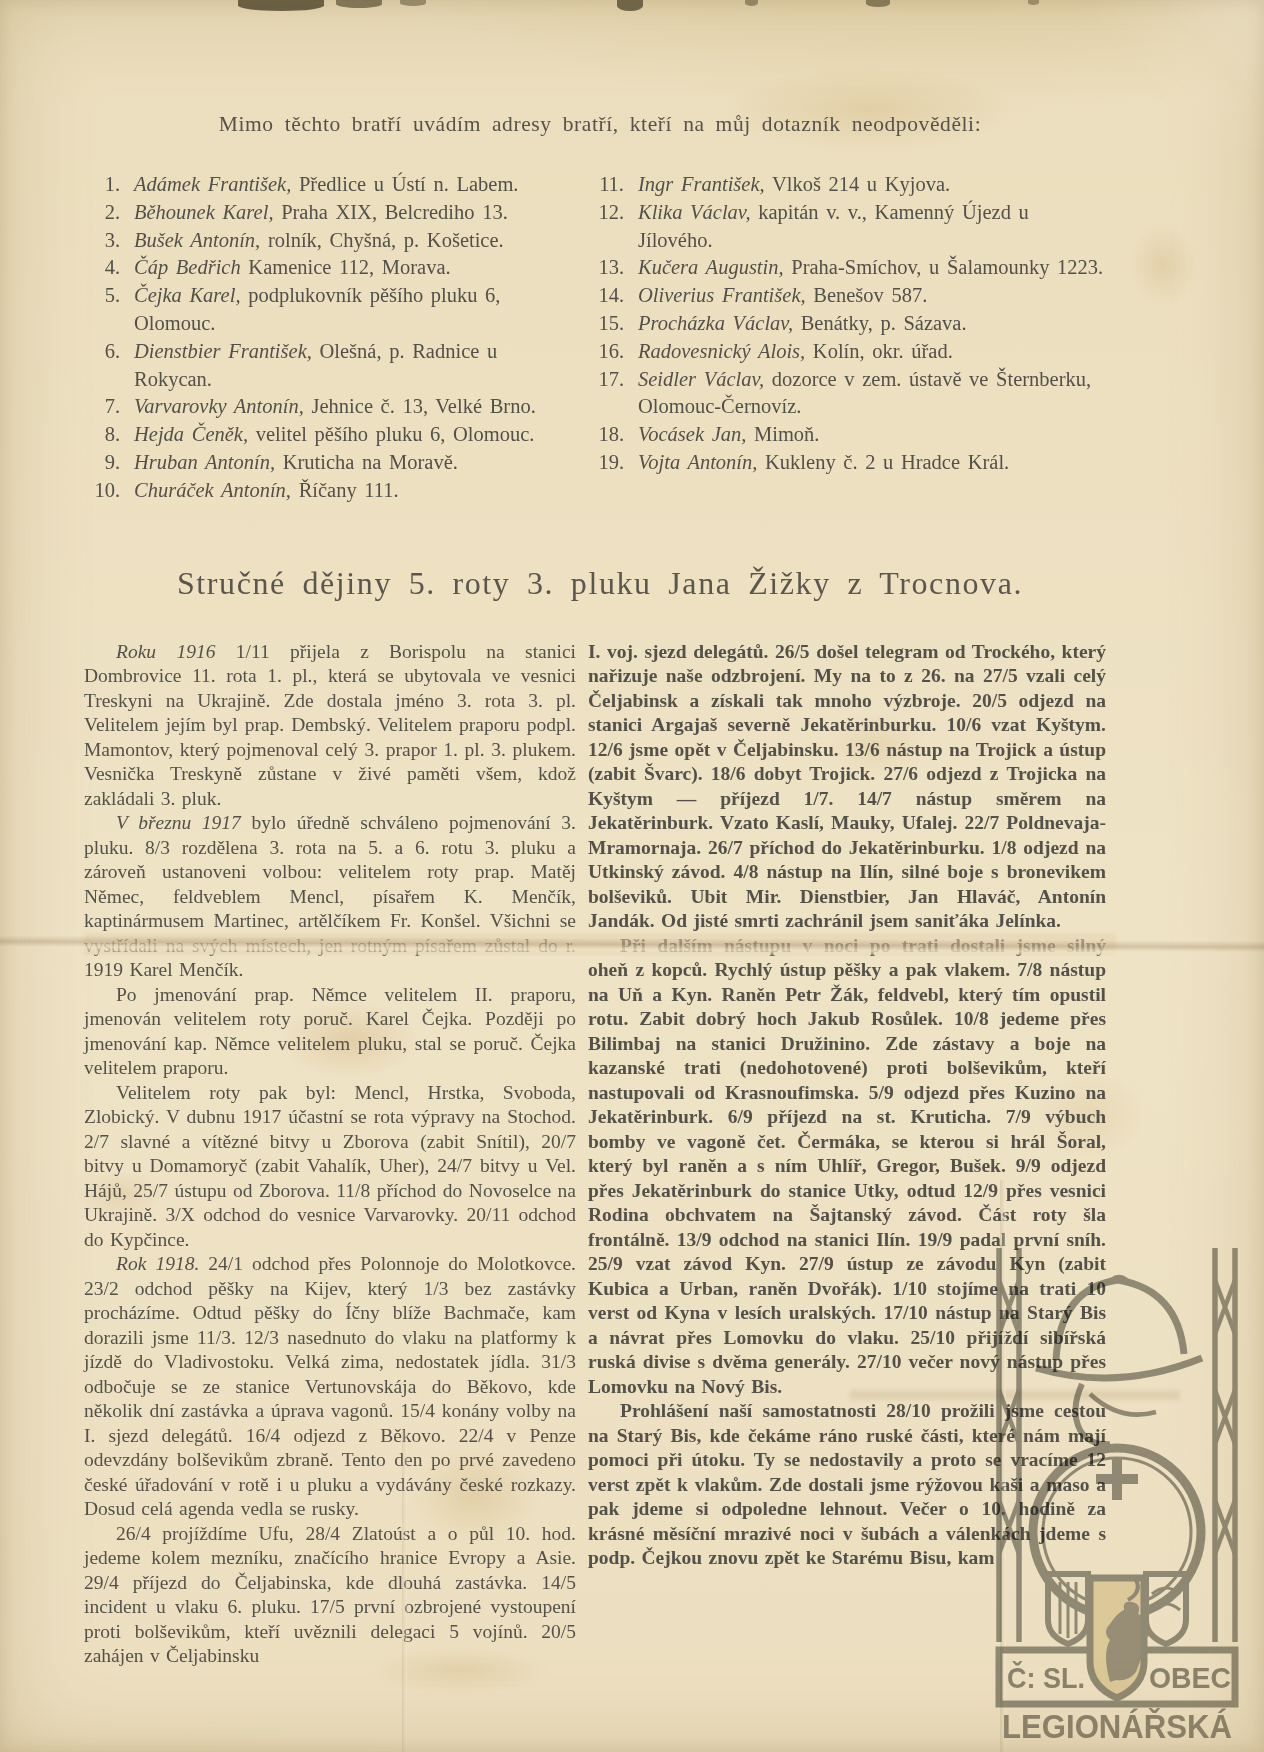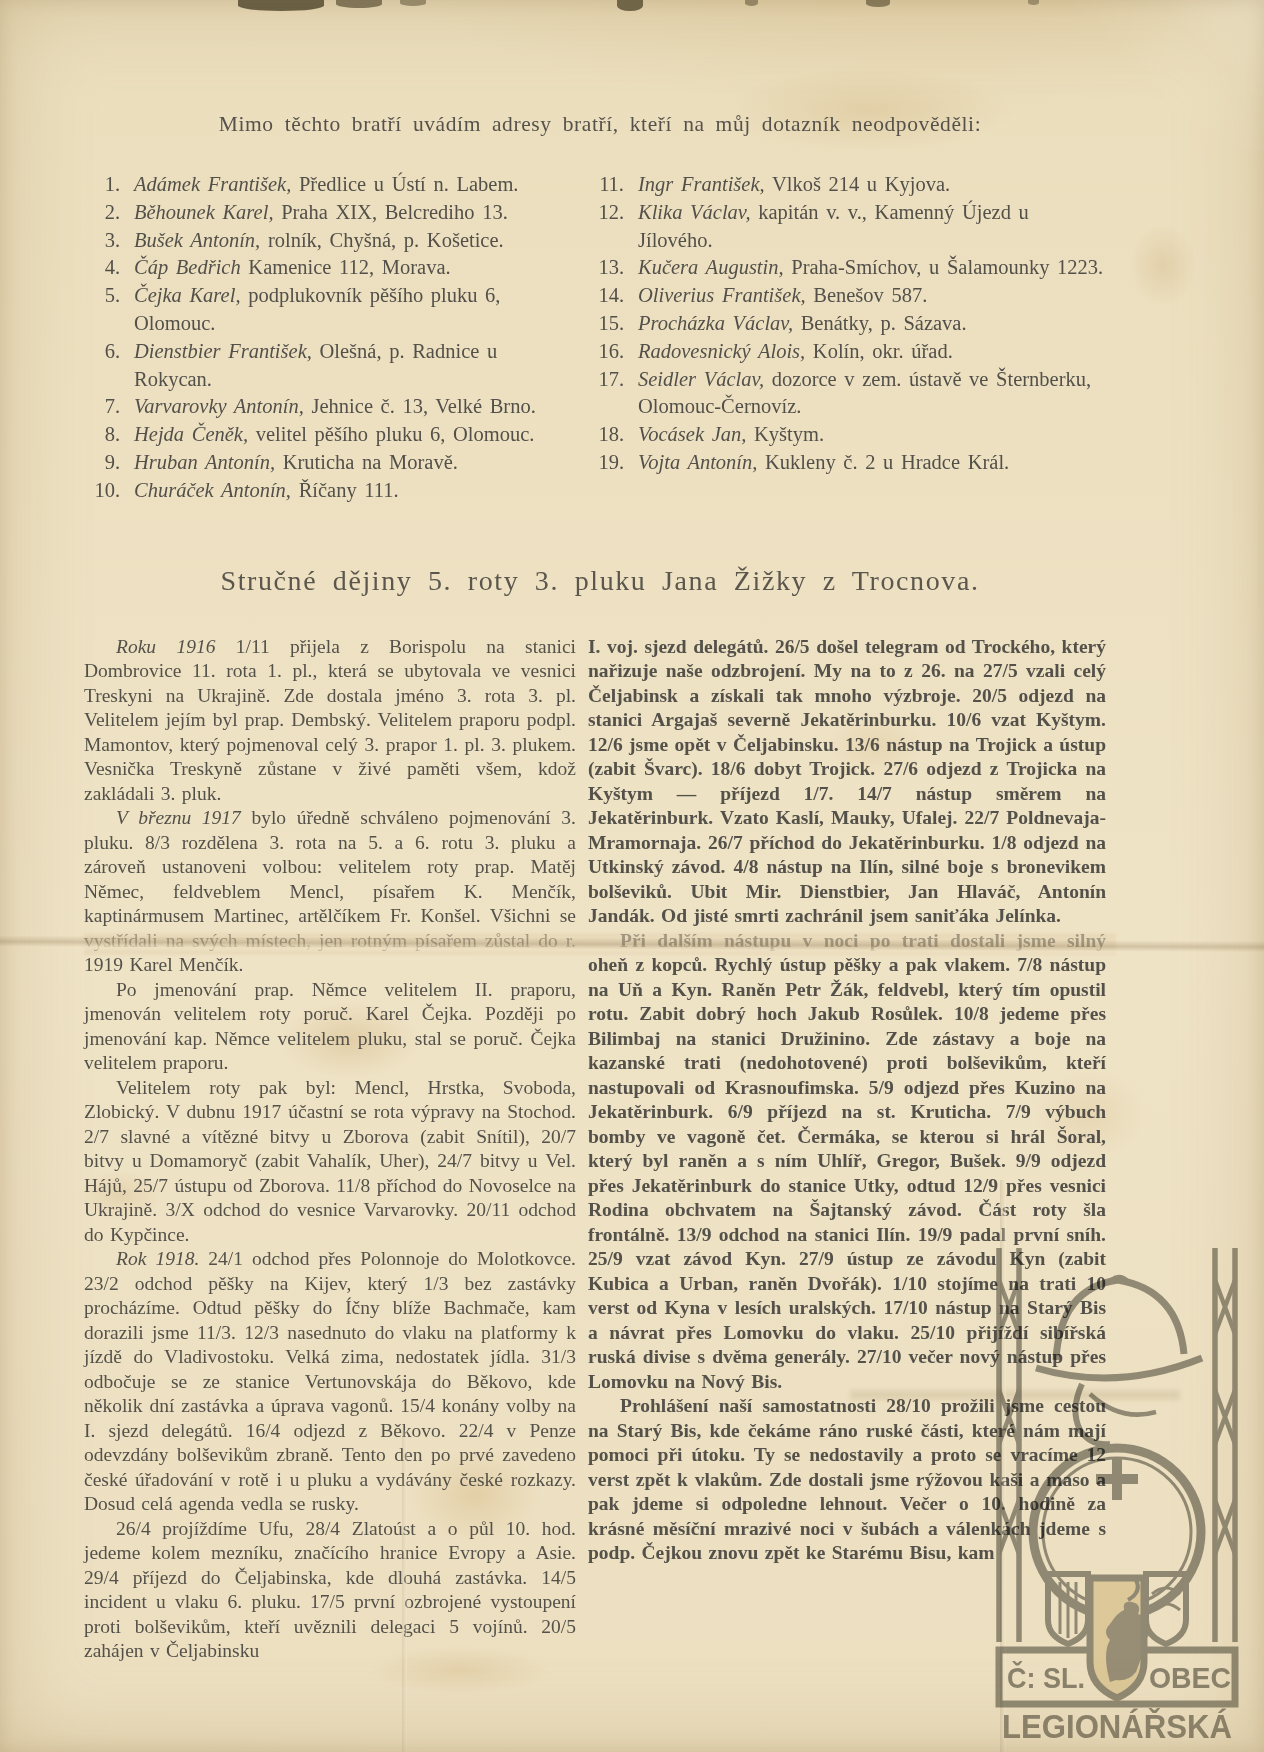--- a/index.html
+++ b/index.html
@@ -18,21 +18,21 @@
   .intro{margin:112px 0 0;text-align:center;font-size:21.5px;letter-spacing:.6px;
     word-spacing:5px;color:#55524b;}
   .cols{display:flex;gap:12px;}
   .addr{margin-top:34px;}
   ol.addr-col{list-style:none;margin:0;padding:0;font-size:20.5px;line-height:27.8px;word-spacing:2.5px;}
   ol.addr-col.c-left{width:492px;}
   ol.addr-col.c-right{width:518px;}
   ol.addr-col li{padding-left:50px;}
   .num{display:inline-block;width:36px;margin-left:-50px;margin-right:14px;text-align:right;}
   .name{font-style:italic;}
-  .title{margin:60px 0 0;text-align:center;font-weight:normal;font-size:28px;
+  .title{margin:60px 0 0;text-align:center;font-weight:normal;font-size:32px;
     letter-spacing:1.6px;word-spacing:7px;color:#5b574e;}
   .hist{margin-top:38px;}
   .hcol{font-size:19.5px;line-height:24.5px;text-align:justify;word-spacing:1.5px;color:#54514a;}
   .hcol.c-left{width:492px;}
   .hcol.c-right{width:518px;font-weight:bold;}
   .hp{margin:0;}
   .hp.ind{text-indent:32px;}
   .hp i{font-style:italic;}
 
   
@@ -98,21 +98,21 @@
           <li><span class="num">10.</span><span class="name">Churáček Antonín,</span><span class="rest"> Říčany 111.</span></li>
         </ol>
       <ol class="addr-col c-right">
           <li><span class="num">11.</span><span class="name">Ingr František,</span><span class="rest"> Vlkoš 214 u Kyjova.</span></li>
           <li><span class="num">12.</span><span class="name">Klika Václav,</span><span class="rest"> kapitán v. v., Kamenný Újezd u Jílového.</span></li>
           <li><span class="num">13.</span><span class="name">Kučera Augustin,</span><span class="rest"> Praha-Smíchov, u Šalamounky 1223.</span></li>
           <li><span class="num">14.</span><span class="name">Oliverius František,</span><span class="rest"> Benešov 587.</span></li>
           <li><span class="num">15.</span><span class="name">Procházka Václav,</span><span class="rest"> Benátky, p. Sázava.</span></li>
           <li><span class="num">16.</span><span class="name">Radovesnický Alois,</span><span class="rest"> Kolín, okr. úřad.</span></li>
           <li><span class="num">17.</span><span class="name">Seidler Václav,</span><span class="rest"> dozorce v zem. ústavě ve Šternberku, Olomouc-Černovíz.</span></li>
-          <li><span class="num">18.</span><span class="name">Vocásek Jan,</span><span class="rest"> Kyštym.</span></li>
+          <li><span class="num">18.</span><span class="name">Vocásek Jan,</span><span class="rest"> Mimoň.</span></li>
           <li><span class="num">19.</span><span class="name">Vojta Antonín,</span><span class="rest"> Kukleny č. 2 u Hradce Král.</span></li>
         </ol>
     </div>
 
     <h1 class="title">Stručné dějiny 5. roty 3. pluku Jana Žižky z Trocnova.</h1>
 
     <div class="cols hist">
       <div class="hcol c-left">
           <p class="hp ind"><i>Roku 1916</i> 1/11 přijela z Borispolu na stanici Dombrovice 11. rota 1. pl., která se ubytovala ve vesnici Treskyni na Ukrajině. Zde dostala jméno 3. rota 3. pl. Velitelem jejím byl prap. Dembský. Velitelem praporu podpl. Mamontov, který pojmenoval celý 3. prapor 1. pl. 3. plukem. Vesnička Treskyně zůstane v živé paměti všem, kdož zakládali 3. pluk.</p>
           <p class="hp ind"><i>V březnu 1917</i> bylo úředně schváleno pojmenování 3. pluku. 8/3 rozdělena 3. rota na 5. a 6. rotu 3. pluku a zároveň ustanoveni volbou: velitelem roty prap. Matěj Němec, feldveblem Mencl, písařem K. Menčík, kaptinármusem Martinec, artělčíkem Fr. Konšel. Všichni se vystřídali na svých místech, jen rotným písařem zůstal do r. 1919 Karel Menčík.</p>

